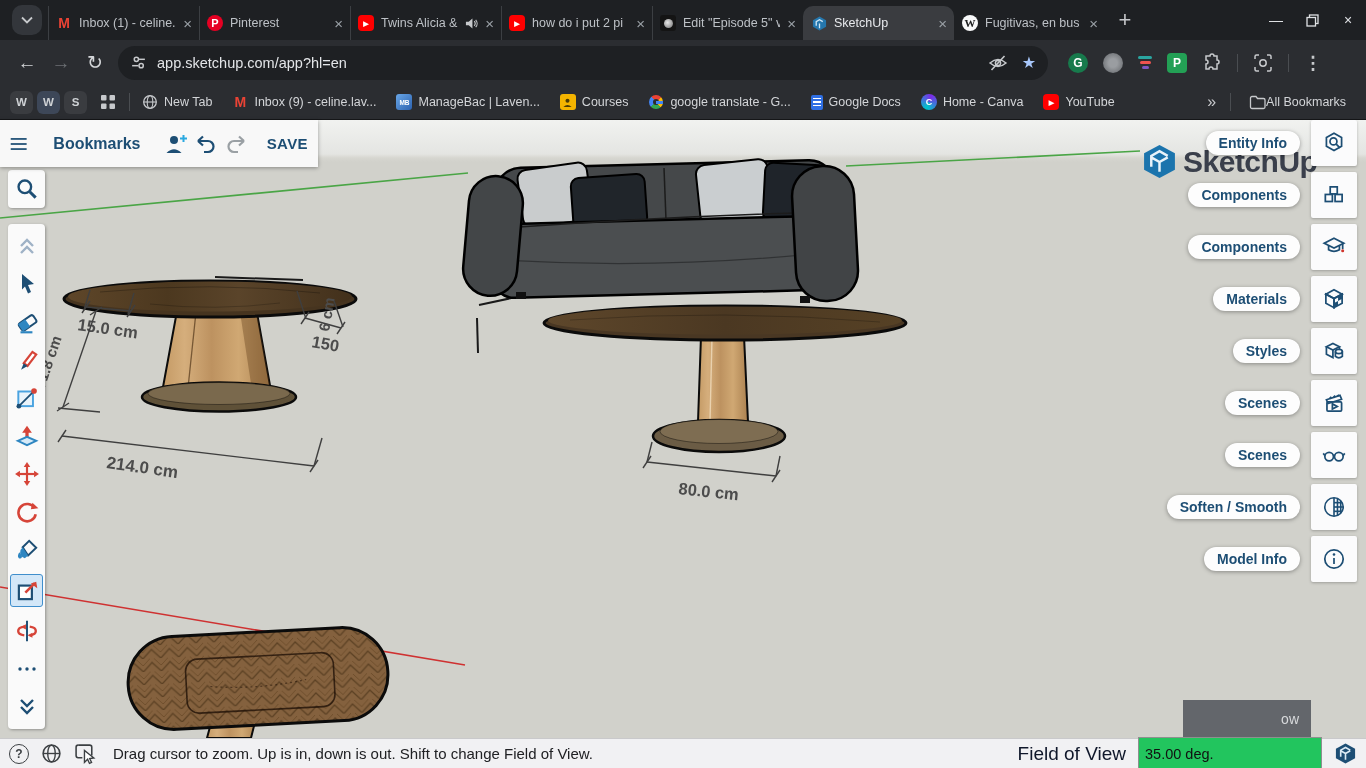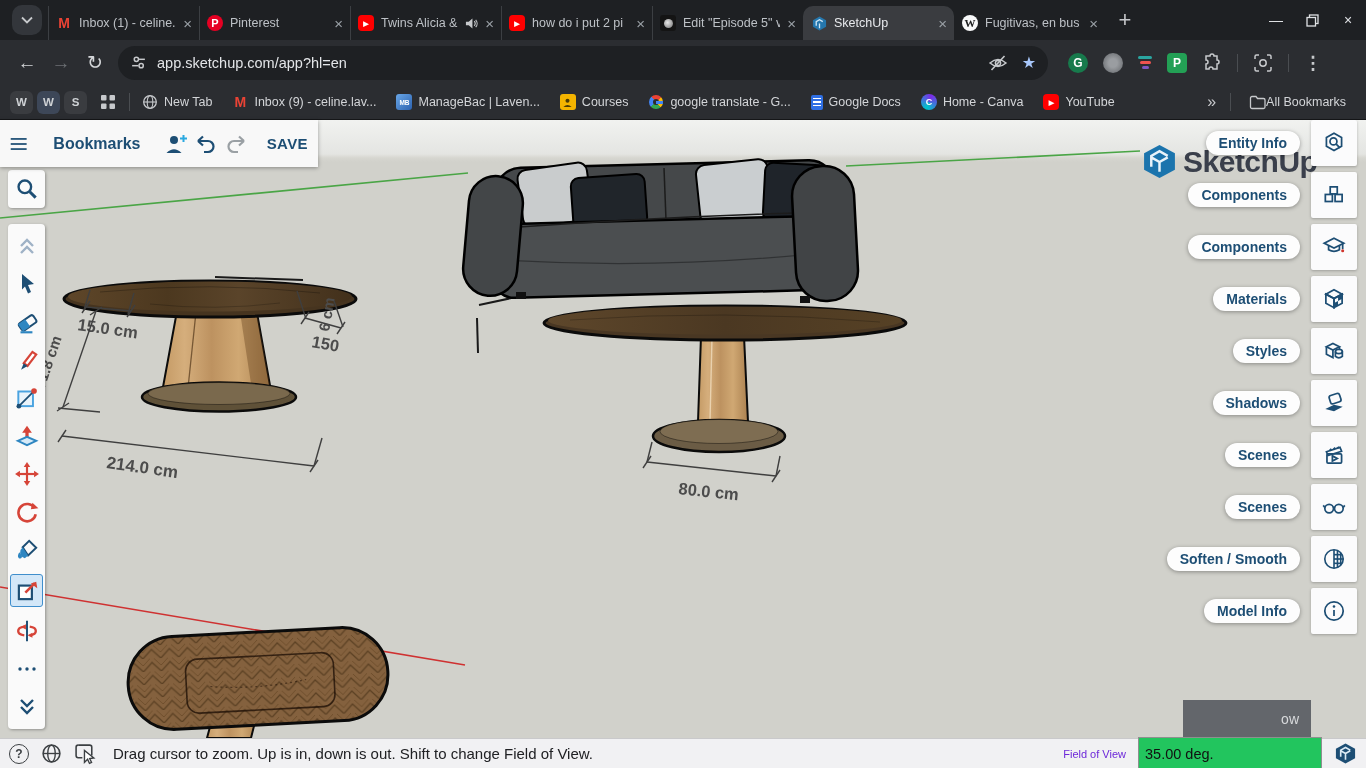--- a/index.html
+++ b/index.html
@@ -118,21 +118,21 @@
     color:#d8dadc;font-size:14px;display:flex;align-items:center;justify-content:flex-end;padding-right:12px}
 
   
   .statusbar{position:absolute;left:0;bottom:0;width:1366px;height:30px;background:#f1f1f3;
     border-top:1px solid #c9c9cb;display:flex;align-items:center;gap:12px;padding:0 9px;z-index:8;
     color:#202124;font-size:15px}
   .help-circle{width:20px;height:20px;border:1.6px solid #3c4043;border-radius:50%;color:#3c4043;
     display:flex;align-items:center;justify-content:center;font-size:12px;font-weight:700;flex:none}
   .status-msg{margin-left:4px}
   .status-spacer{flex:1}
-  .fov-label{font-size:11px;color:#6d28d9}
+  .fov-label{font-size:19px;color:#0f172a}
   .fov-input{width:184px;height:34px;border:1px solid #8f8f8f;background:#22c55e;font-size:14.5px;
     padding:0 6px;font-family:"Liberation Sans",sans-serif;color:#111}
 </style>
 </head>
 <body>
 
 <div class="tabbar">
   <div class="tab-search">
     <svg width="12" height="8" viewBox="0 0 12 8">
         <polyline points="1,1.5 6,6.5 11,1.5" fill="none" stroke="#c7c9cc" stroke-width="1.8"></polyline>
@@ -654,29 +654,20 @@
       <svg width="26" height="26" viewBox="0 0 24 24" fill="none" stroke="#1d4e74" stroke-width="1.6">
           <polygon points="5,8 11,5 17,8 11,11"></polygon>
           <polyline points="5,8 5,15 11,18 11,11"></polyline>
           <polyline points="17,8 17,11"></polyline>
           <ellipse cx="16.5" cy="12.5" rx="3.2" ry="2"></ellipse>
           <path d="M13.3,12.5 V17 Q16.5,19.5 19.7,17 V12.5"></path>
         </svg>
     </div>
   </div>
   <div class="rail-row">
-    <span class="pill">Shadows</span>
-    <div class="tile">
-      <svg width="26" height="26" viewBox="0 0 24 24" fill="none" stroke="#1d4e74" stroke-width="1.6">
-          <rect x="8" y="4" width="10" height="8" rx="2" transform="rotate(-18 13 8)"></rect>
-          <polygon points="4,17.5 12,13.5 20,15.5 12,19.5" fill="#1d4e74" stroke="none"></polygon>
-        </svg>
-    </div>
-  </div>
-  <div class="rail-row">
     <span class="pill">Scenes</span>
     <div class="tile">
       <svg width="26" height="26" viewBox="0 0 24 24" fill="none" stroke="#1d4e74" stroke-width="1.6">
           <polygon points="5,9 17.5,5 19,8.5 6.5,12.5"></polygon>
           <line x1="8" y1="8" x2="9.5" y2="6.2"></line>
           <line x1="11.5" y1="7" x2="13" y2="5.2"></line>
           <line x1="15" y1="6" x2="16.5" y2="4.4"></line>
           <rect x="5.5" y="11" width="13.5" height="8.5" rx="1"></rect>
           <polygon points="10.5,12.8 15,15.2 10.5,17.6"></polygon>
         </svg>

